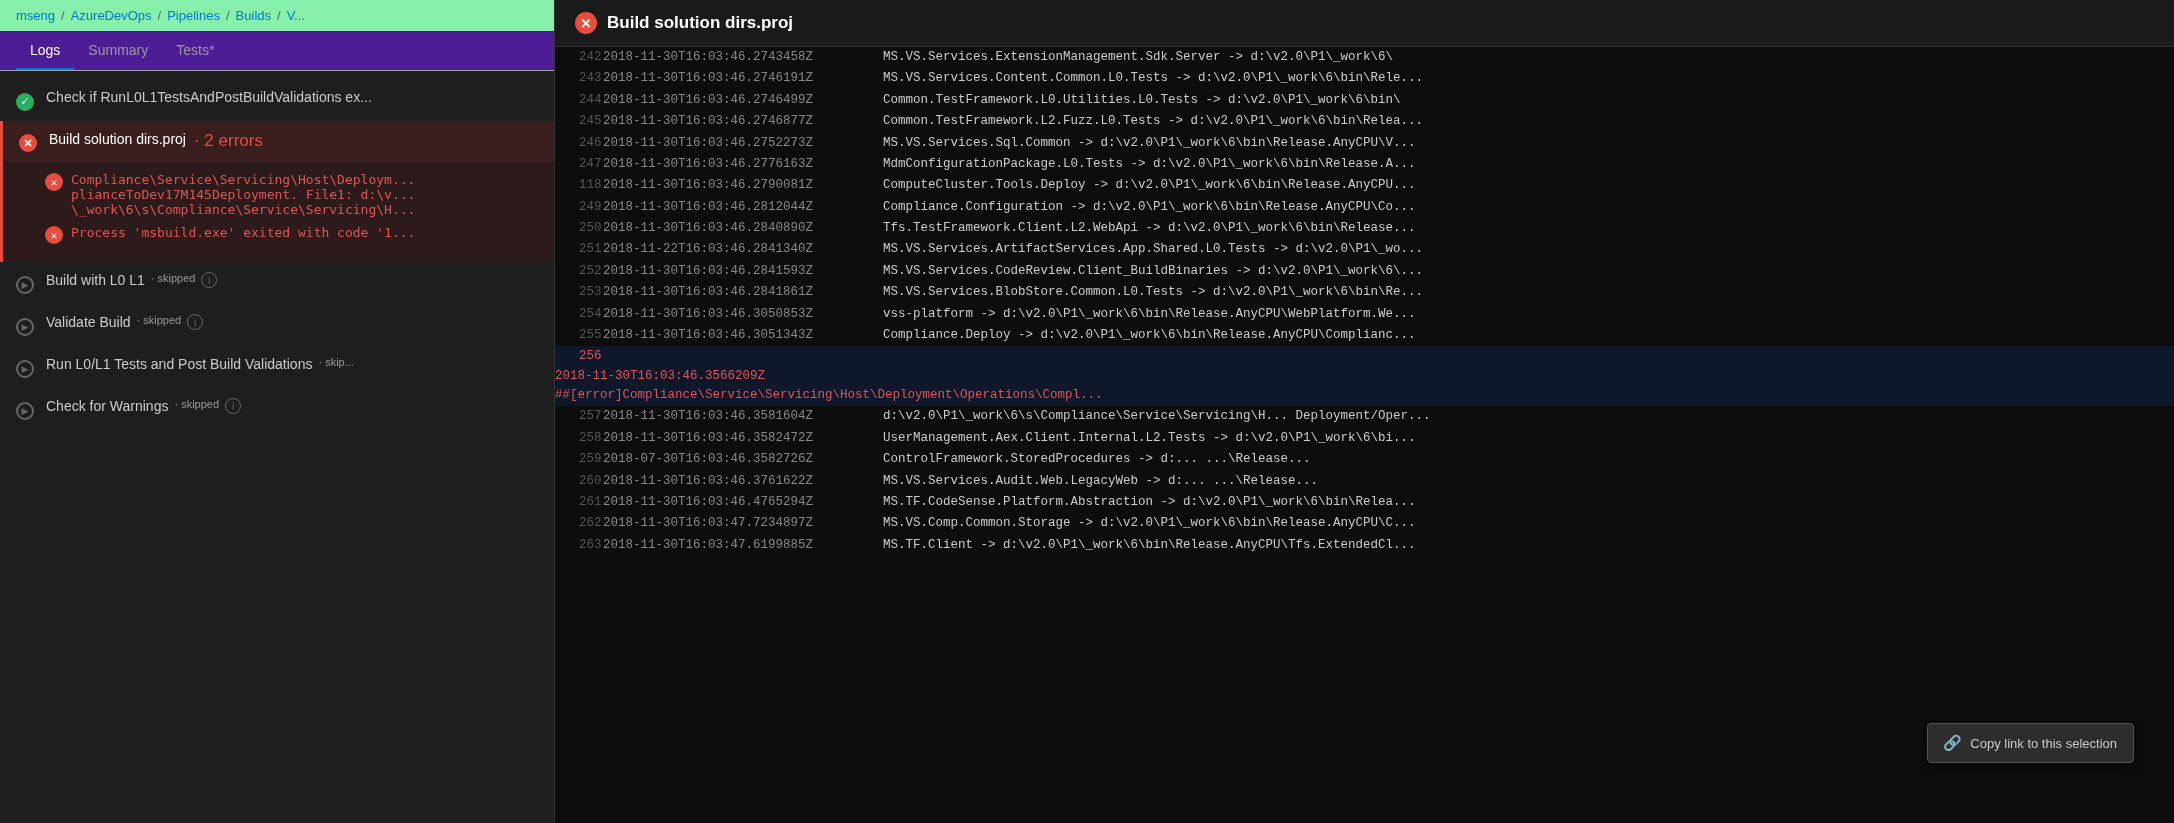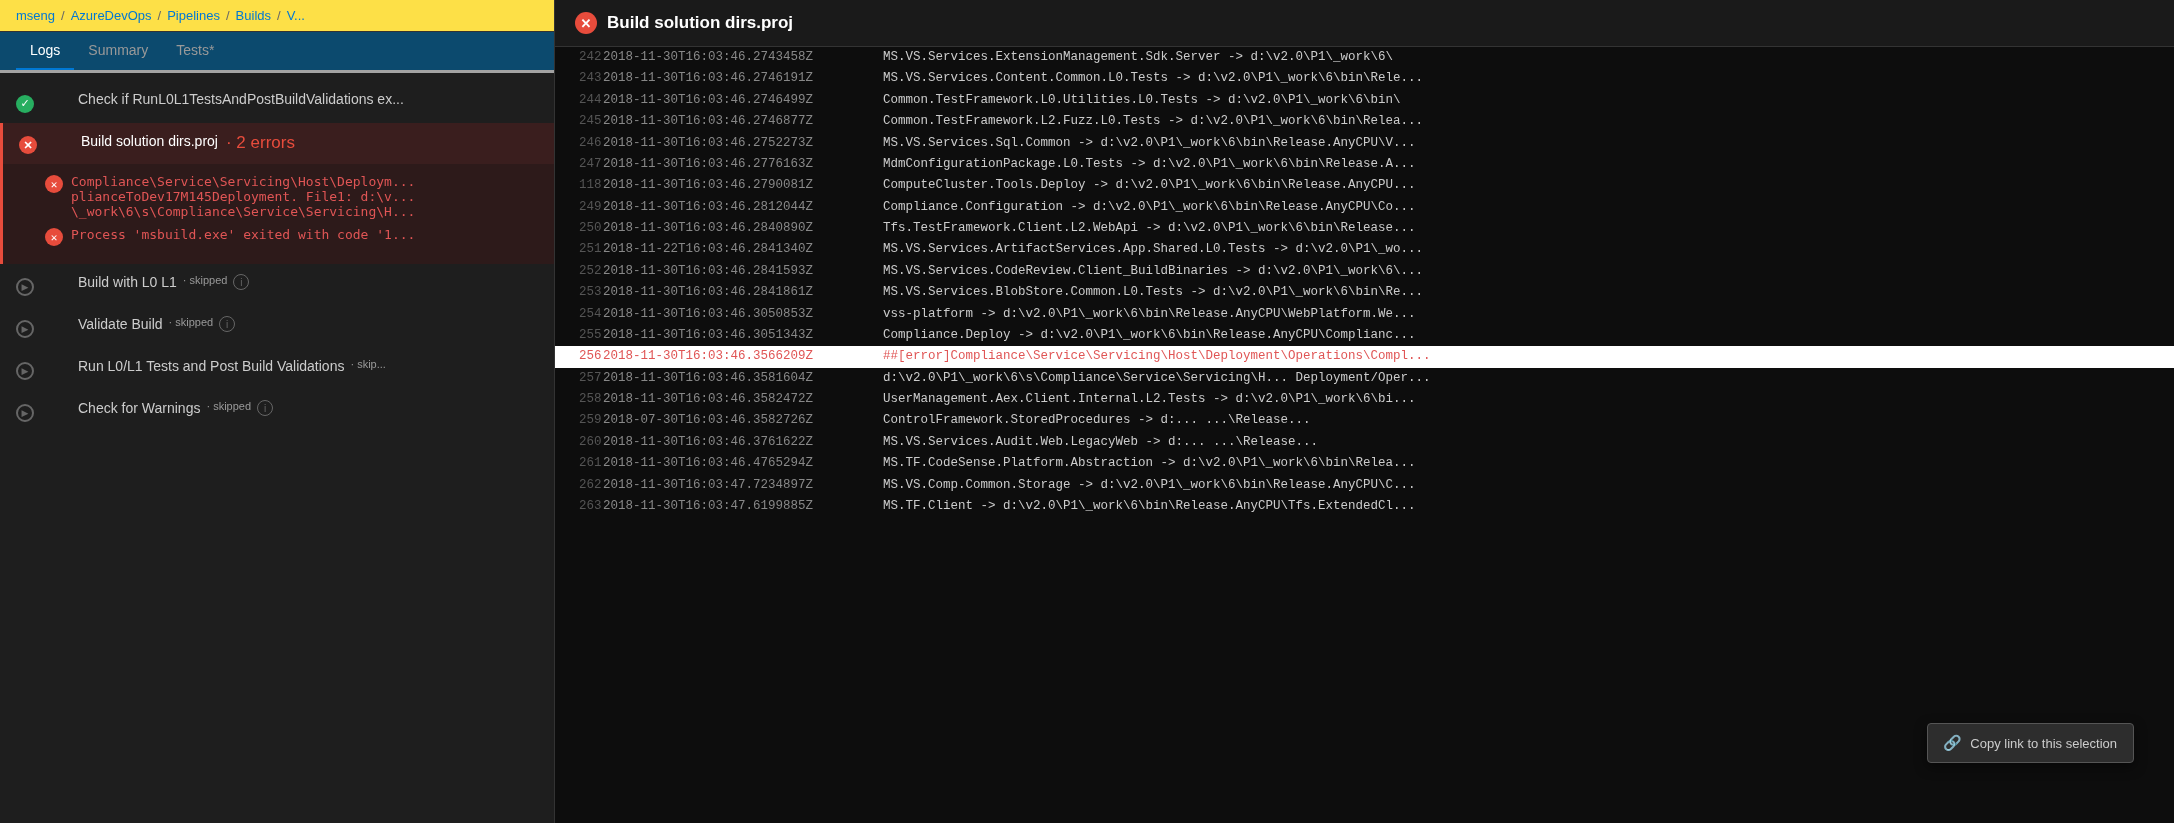--- a/index.html
+++ b/index.html
@@ -25,37 +25,37 @@
     }
 
     
     .breadcrumb {
       display: flex;
       align-items: center;
       padding: 8px 16px;
       font-size: 13px;
       color: #999;
       border-bottom: 1px solid #333;
-      background: #fde047;
+      background: #86efac;
     }
     .breadcrumb-item {
       color: #0078d4;
       cursor: pointer;
     }
     .breadcrumb-sep {
       margin: 0 6px;
       color: #666;
     }
 
     
     .tabs {
       display: flex;
       padding: 0 16px;
-      border-bottom: 3px solid #a3a3a3;
-      background: #0c4a6e;
+      border-bottom: 1px solid #a3a3a3;
+      background: #4c1d95;
     }
     .tab {
       padding: 10px 14px;
       font-size: 14px;
       color: #999;
       cursor: pointer;
       border-bottom: 2px solid transparent;
     }
     .tab.active {
       color: #fff;
@@ -77,21 +77,20 @@
       cursor: pointer;
     }
     .step-item .icon {
       margin-right: 12px;
       margin-top: 2px;
       flex-shrink: 0;
     }
     .step-label {
       font-size: 14px;
       color: #ccc;
-      margin-left: 32px;
     }
     .step-status {
       font-size: 11px;
       color: #999;
       margin-left: 6px;
     }
 
     
     .step-item.error-step {
       background: #3a1e1e;
@@ -215,21 +214,22 @@
       padding: 1px 0;
     }
     .log-row.error-row {
       color: #e05555;
     }
     .log-row.error-row .log-line-num,
     .log-row.error-row .log-timestamp {
       color: #e05555;
     }
     .log-row.highlight-row {
-      background: #ffffff;
+      background: #0f172a;
+      flex-direction: column;
     }
 
     .log-line-num {
       width: 48px;
       text-align: right;
       padding-right: 12px;
       color: #555;
       flex-shrink: 0;
       user-select: none;
       padding-left: 24px;

